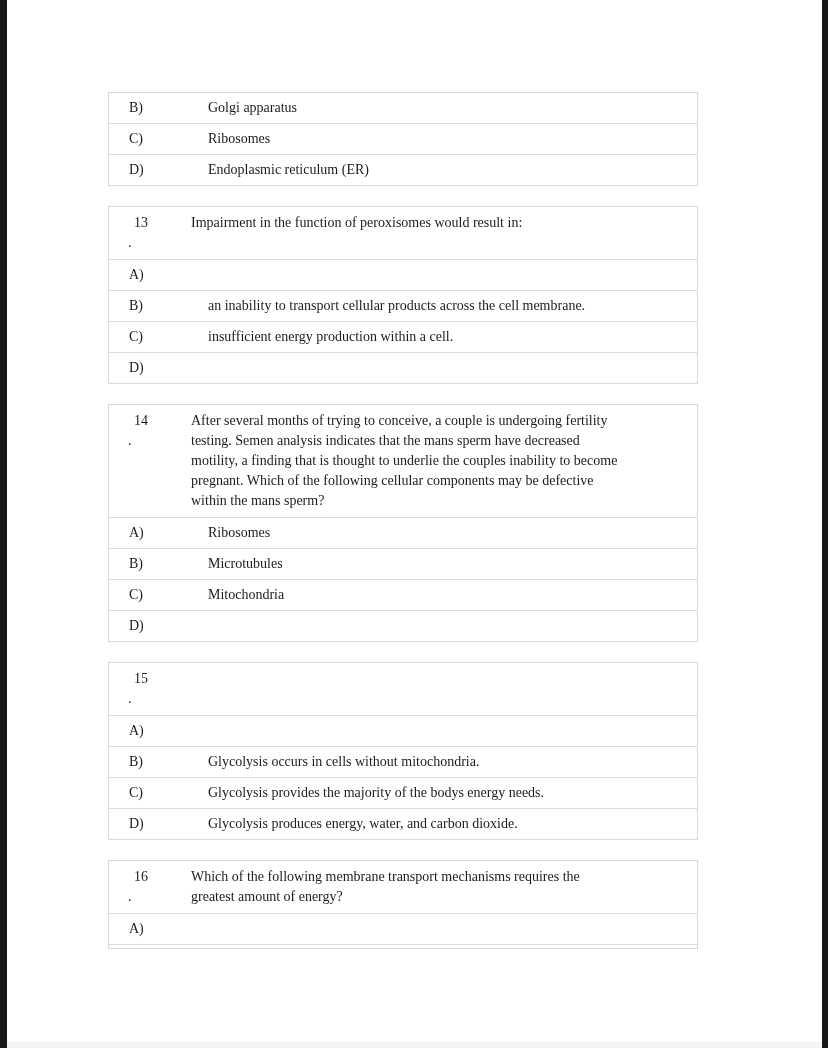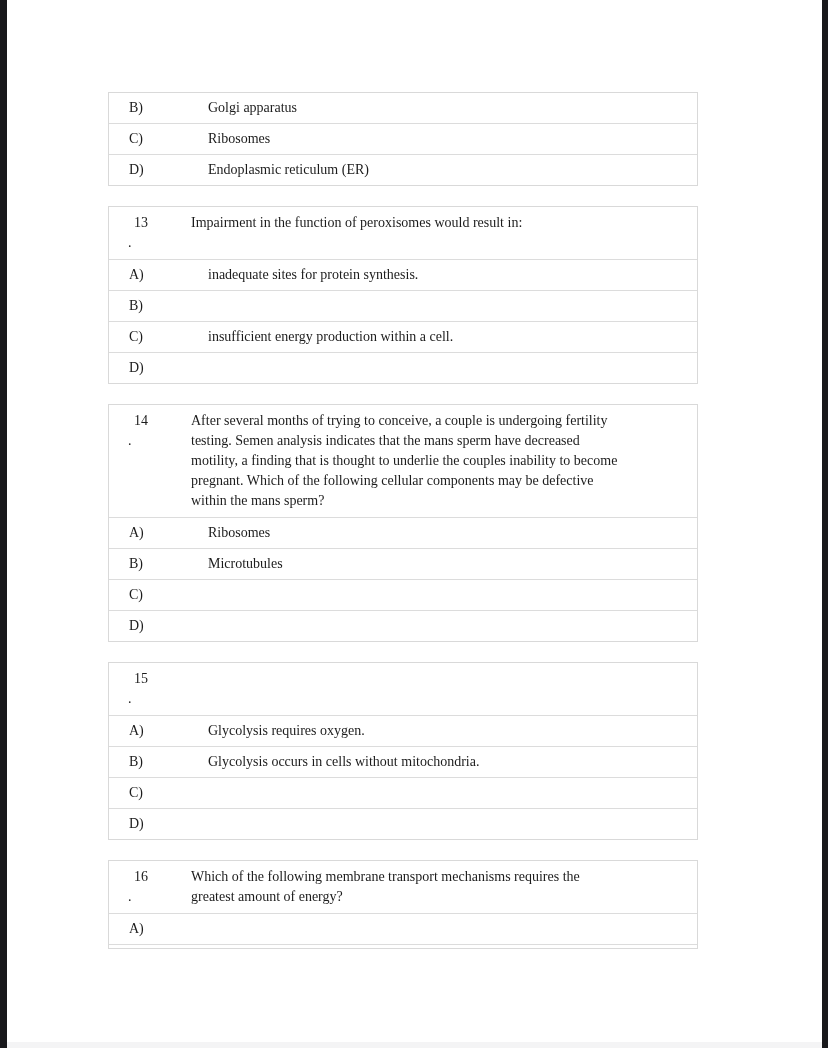--- a/index.html
+++ b/index.html
@@ -81,24 +81,24 @@
     <div class="block">
       <div class="row question-row">
         <div class="col-label">
           <div class="num">13</div>
           <div class="num-dot">.</div>
         </div>
         <div class="col-text">Impairment in the function of peroxisomes would result in:</div>
       </div>
       <div class="row">
         <div class="col-label">A)</div>
-        <div class="col-text">inadequate sites for protein synthesis.</div>
       </div>
       <div class="row">
         <div class="col-label">B)</div>
+        <div class="col-text">an inability to transport cellular products across the cell membrane.</div>
       </div>
       <div class="row">
         <div class="col-label">C)</div>
         <div class="col-text">insufficient energy production within a cell.</div>
       </div>
       <div class="row">
         <div class="col-label">D)</div>
       </div>
     </div>
 
@@ -117,46 +117,48 @@
       <div class="row">
         <div class="col-label">A)</div>
         <div class="col-text">Ribosomes</div>
       </div>
       <div class="row">
         <div class="col-label">B)</div>
         <div class="col-text">Microtubules</div>
       </div>
       <div class="row">
         <div class="col-label">C)</div>
+        <div class="col-text">Mitochondria</div>
       </div>
       <div class="row">
         <div class="col-label">D)</div>
       </div>
     </div>
 
     <div class="block">
       <div class="row question-row">
         <div class="col-label">
           <div class="num">15</div>
           <div class="num-dot">.</div>
         </div>
       </div>
       <div class="row">
         <div class="col-label">A)</div>
-        <div class="col-text">Glycolysis requires oxygen.</div>
       </div>
       <div class="row">
         <div class="col-label">B)</div>
         <div class="col-text">Glycolysis occurs in cells without mitochondria.</div>
       </div>
       <div class="row">
         <div class="col-label">C)</div>
+        <div class="col-text">Glycolysis provides the majority of the bodys energy needs.</div>
       </div>
       <div class="row">
         <div class="col-label">D)</div>
+        <div class="col-text">Glycolysis produces energy, water, and carbon dioxide.</div>
       </div>
     </div>
 
     <div class="block">
       <div class="row question-row">
         <div class="col-label">
           <div class="num">16</div>
           <div class="num-dot">.</div>
         </div>
         <div class="col-text">Which of the following membrane transport mechanisms requires the

